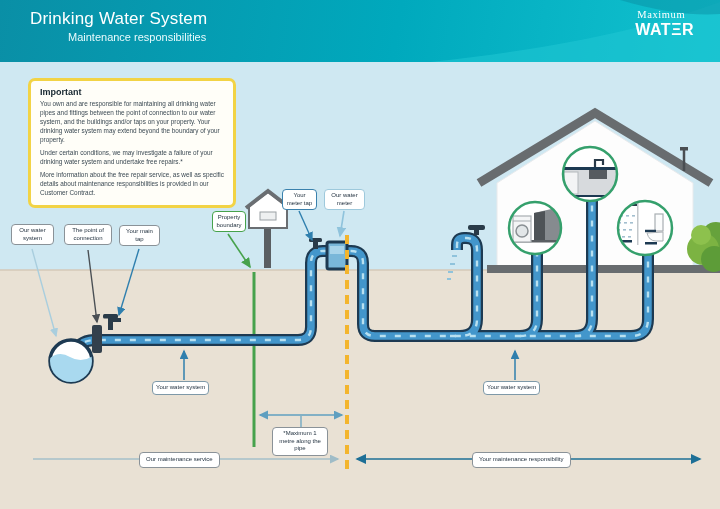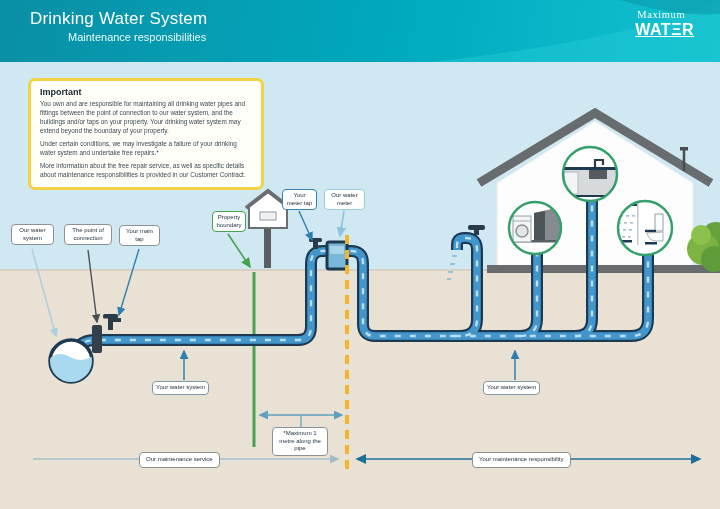--- a/index.html
+++ b/index.html
@@ -10,36 +10,36 @@
   
   .hdr{
     position:absolute;left:0;top:0;width:720px;height:62px;z-index:3;
     background:linear-gradient(100deg,#0a8fa6 0%,#00a9bd 55%,#12c2cf 100%);
   }
   .hdr svg{position:absolute;inset:0;}
   .hdr .title{position:absolute;left:30px;top:9px;color:#fff;font-size:17px;font-weight:400;letter-spacing:.2px;}
   .hdr .subtitle{position:absolute;left:30px;top:31px;color:#e9fbfd;font-size:11px;margin-left:38px;}
   .logo{position:absolute;right:26px;top:10px;color:#fff;text-align:left;line-height:1;}
   .logo .l1{font-family:"Liberation Serif",serif;font-size:10.5px;letter-spacing:.6px;margin-left:2px;}
-  .logo .l2{font-size:16px;font-weight:700;letter-spacing:.5px;margin-top:1px;text-decoration:underline;}
+  .logo .l2{font-size:16px;font-weight:700;letter-spacing:.5px;margin-top:1px;}
   
   .scene{position:absolute;left:0;top:0;z-index:1;}
   
   .label{
     position:absolute;z-index:5;background:#fff;border:1.2px solid #8a9298;border-radius:4px;
     font-size:6px;line-height:1.25;color:#243341;text-align:center;padding:2px 3px;box-sizing:border-box;
   }
   .nowrap{white-space:nowrap;}
   .b-green{border-color:#46a24c;}
   .b-blue{border-color:#3a81ad;}
   .b-sky{border-color:#9ec9dc;}
   .b-gb{border-color:#7e99a8;}
   
   .important{
-    position:absolute;left:28px;top:78px;width:236px;z-index:4;box-sizing:border-box;
+    position:absolute;left:28px;top:78px;width:208px;z-index:4;box-sizing:border-box;
     background:#fffef8;border:3px solid #f2d345;border-radius:7px;padding:6px 9px 3px 9px;
   }
   .important h3{margin:0 0 3px 0;font-size:9px;color:#16262f;}
   .important p{margin:0 0 4px 0;font-size:6.4px;line-height:1.4;color:#3c4a54;}
 </style>
 </head>
 <body>
 
 <div class="stage">
 

